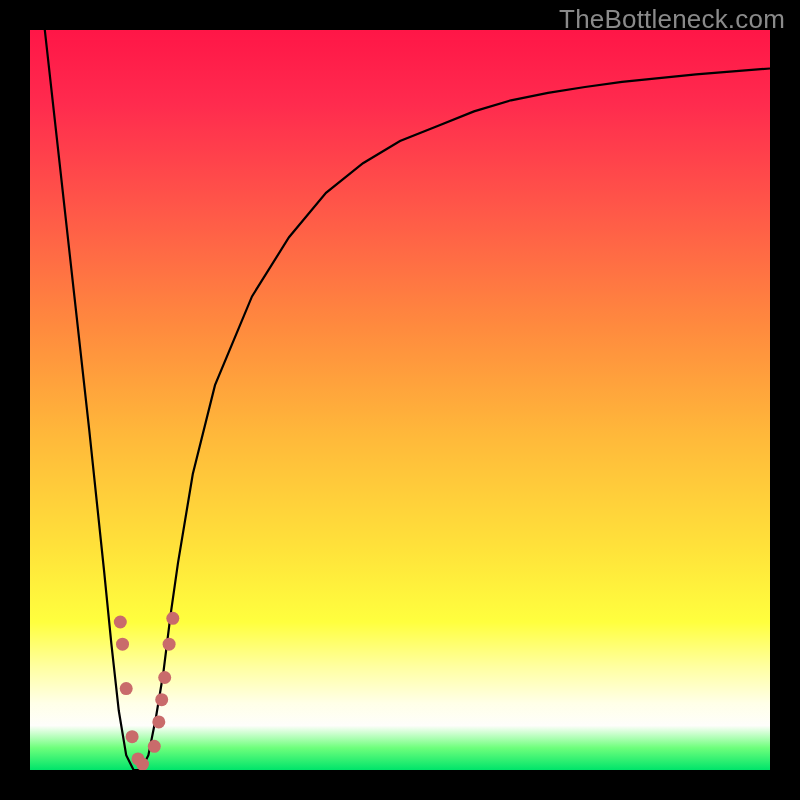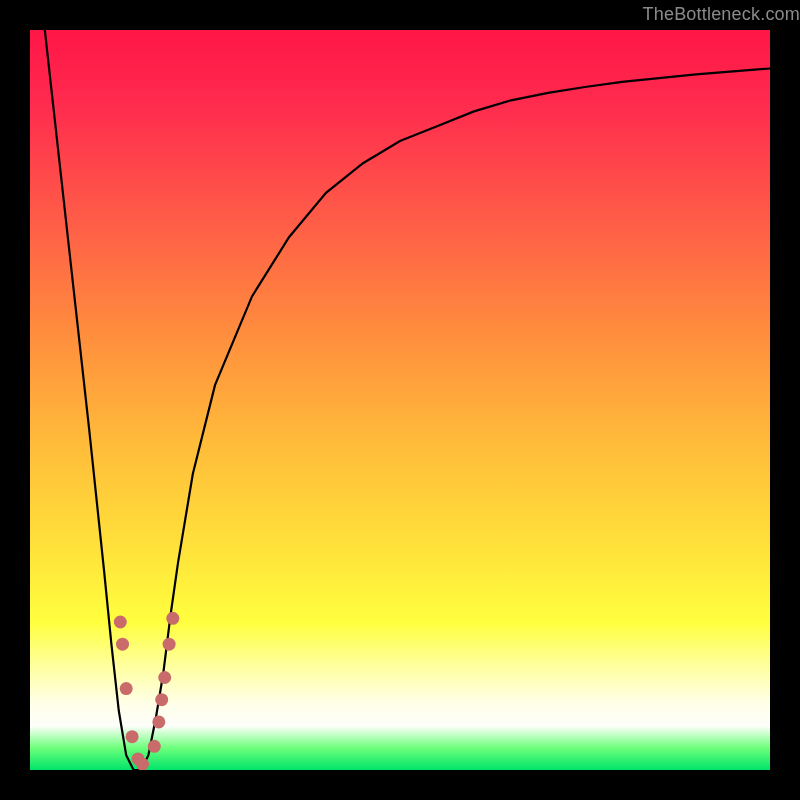--- a/index.html
+++ b/index.html
@@ -35,23 +35,23 @@
       #ffffa0 86%,
       #ffffe8 91%,
       #fefefb 94%,
       #6eff7c 97%,
       #00e46a 100%
     );
   }
   .watermark {
     position: absolute;
     top: 4px;
-    right: 0;
+    right: 15px;
     color: #8a8a8a;
-    font-size: 18px;
+    font-size: 26px;
     font-weight: 500;
     letter-spacing: 0.2px;
     user-select: none;
   }
   svg.curve {
     position: absolute;
     left: 0;
     top: 0;
     width: 740px;
     height: 740px;

